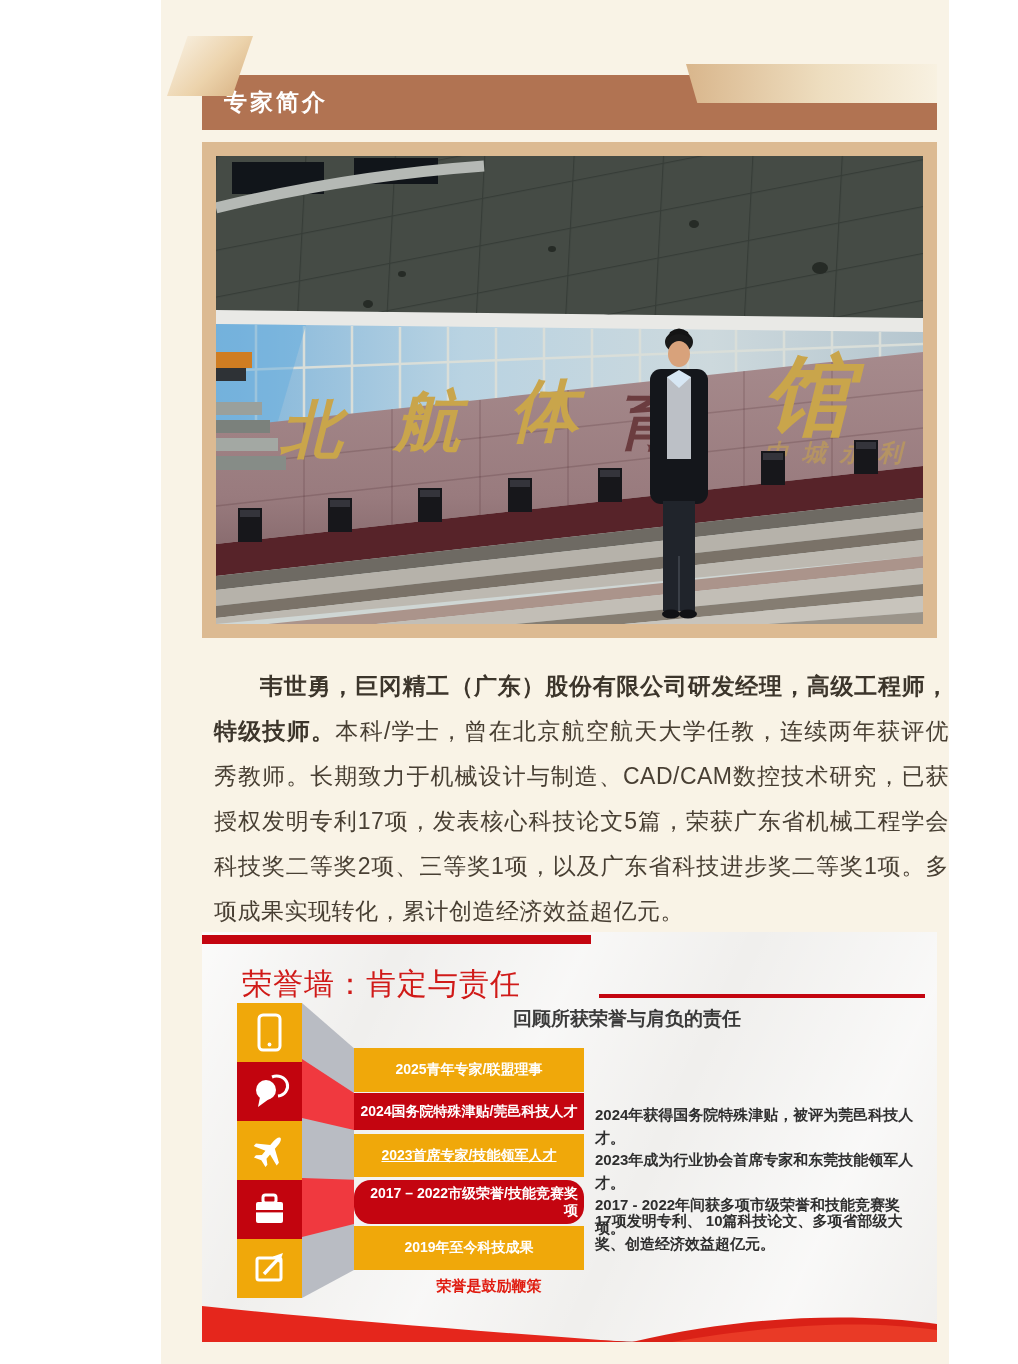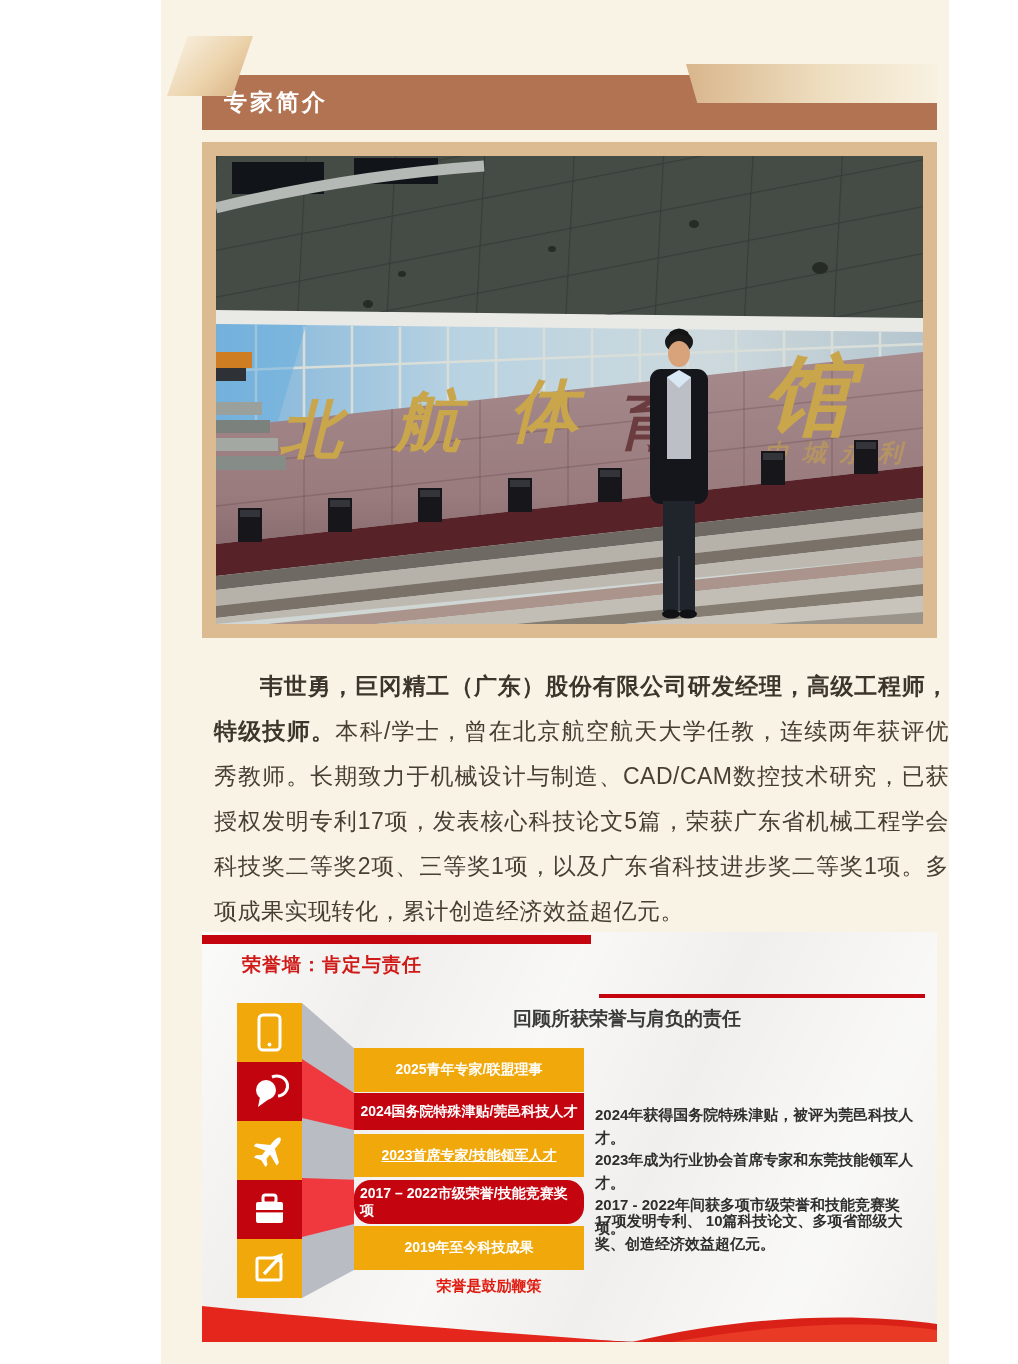--- a/index.html
+++ b/index.html
@@ -27,37 +27,37 @@
   .profile{position:absolute;left:133px;top:652px;width:735px;font-size:23px;line-height:45px;
     color:#483f33;text-align:justify;text-indent:2em;letter-spacing:0.5px;margin:12px;}
   .profile b{color:#3c352b;}
 
   
   .infographic{position:absolute;left:133px;top:932px;width:735px;height:410px;
     background:#f0efed;overflow:hidden;
     background-image:linear-gradient(115deg,rgba(255,255,255,.75) 0%,rgba(255,255,255,0) 22%,
       rgba(255,255,255,.55) 42%,rgba(255,255,255,0) 60%,rgba(255,255,255,.6) 82%,rgba(255,255,255,0) 100%);}
   .ig-topbar{position:absolute;left:0;top:3px;width:389px;height:9px;background:#c40510;}
-  .ig-title{position:absolute;left:40px;top:20px;font-size:19px;font-weight:bold;color:#d01a18;letter-spacing:1px;}
+  .ig-title{position:absolute;left:40px;top:32px;font-size:30px;font-weight:normal;color:#d01a18;letter-spacing:1px;}
   .ig-redline{position:absolute;left:397px;top:62px;width:326px;height:4px;background:#c40510;}
   .ig-subtitle{position:absolute;left:285px;top:74px;width:280px;text-align:center;
     font-size:19px;font-weight:bold;color:#3a3a3a;}
   .icon-box{position:absolute;left:35px;width:65px;height:59px;}
   .icon-box svg{display:block;width:65px;height:59px;}
   .box-gold{background:#f0a80a;}
   .box-red{background:#c2040e;}
   .ib1{top:71px;}.ib2{top:130px;}.ib3{top:189px;}.ib4{top:248px;}.ib5{top:307px;}
   .strip-gray{position:absolute;left:100px;top:71px;width:52px;height:295px;background:#b9bcc3;
     clip-path:polygon(0 0,100% 15.3%,100% 90.5%,0 100%);}
   .strip-red2{position:absolute;left:100px;top:127px;width:52px;height:71px;background:#f0393f;
     clip-path:polygon(0 0,100% 48%,100% 100%,0 83%);}
   .strip-red4{position:absolute;left:100px;top:246px;width:52px;height:59px;background:#f0393f;
     clip-path:polygon(0 0,100% 3%,100% 78%,0 100%);}
   .tl-bar{position:absolute;left:152px;width:230px;display:flex;align-items:center;justify-content:center;
-    color:#ffffff;font-weight:bold;font-size:14px;line-height:1.25;text-align:left;padding:0 6px;}
+    color:#ffffff;font-weight:bold;font-size:14px;line-height:1.25;text-align:right;padding:0 6px;}
   .bar-gold{background:#f0a80a;}
   .bar-red{background:#c40510;}
   .b1{top:116px;height:44px;}
   .b2{top:161px;height:37px;}
   .b3{top:202px;height:43px;text-decoration:underline;}
   .b4{top:248px;height:44px;border-radius:17px;}
   .b5{top:294px;height:44px;}
   .tl-desc{position:absolute;left:393px;width:335px;font-size:15px;font-weight:bold;color:#2f2f2f;line-height:1.5;}
   .d1{top:132px;}.d2{top:172px;}.d3{top:217px;}.d4{top:262px;}.d5{top:278px;}
   .ig-footer{position:absolute;left:152px;top:345px;width:270px;text-align:center;

